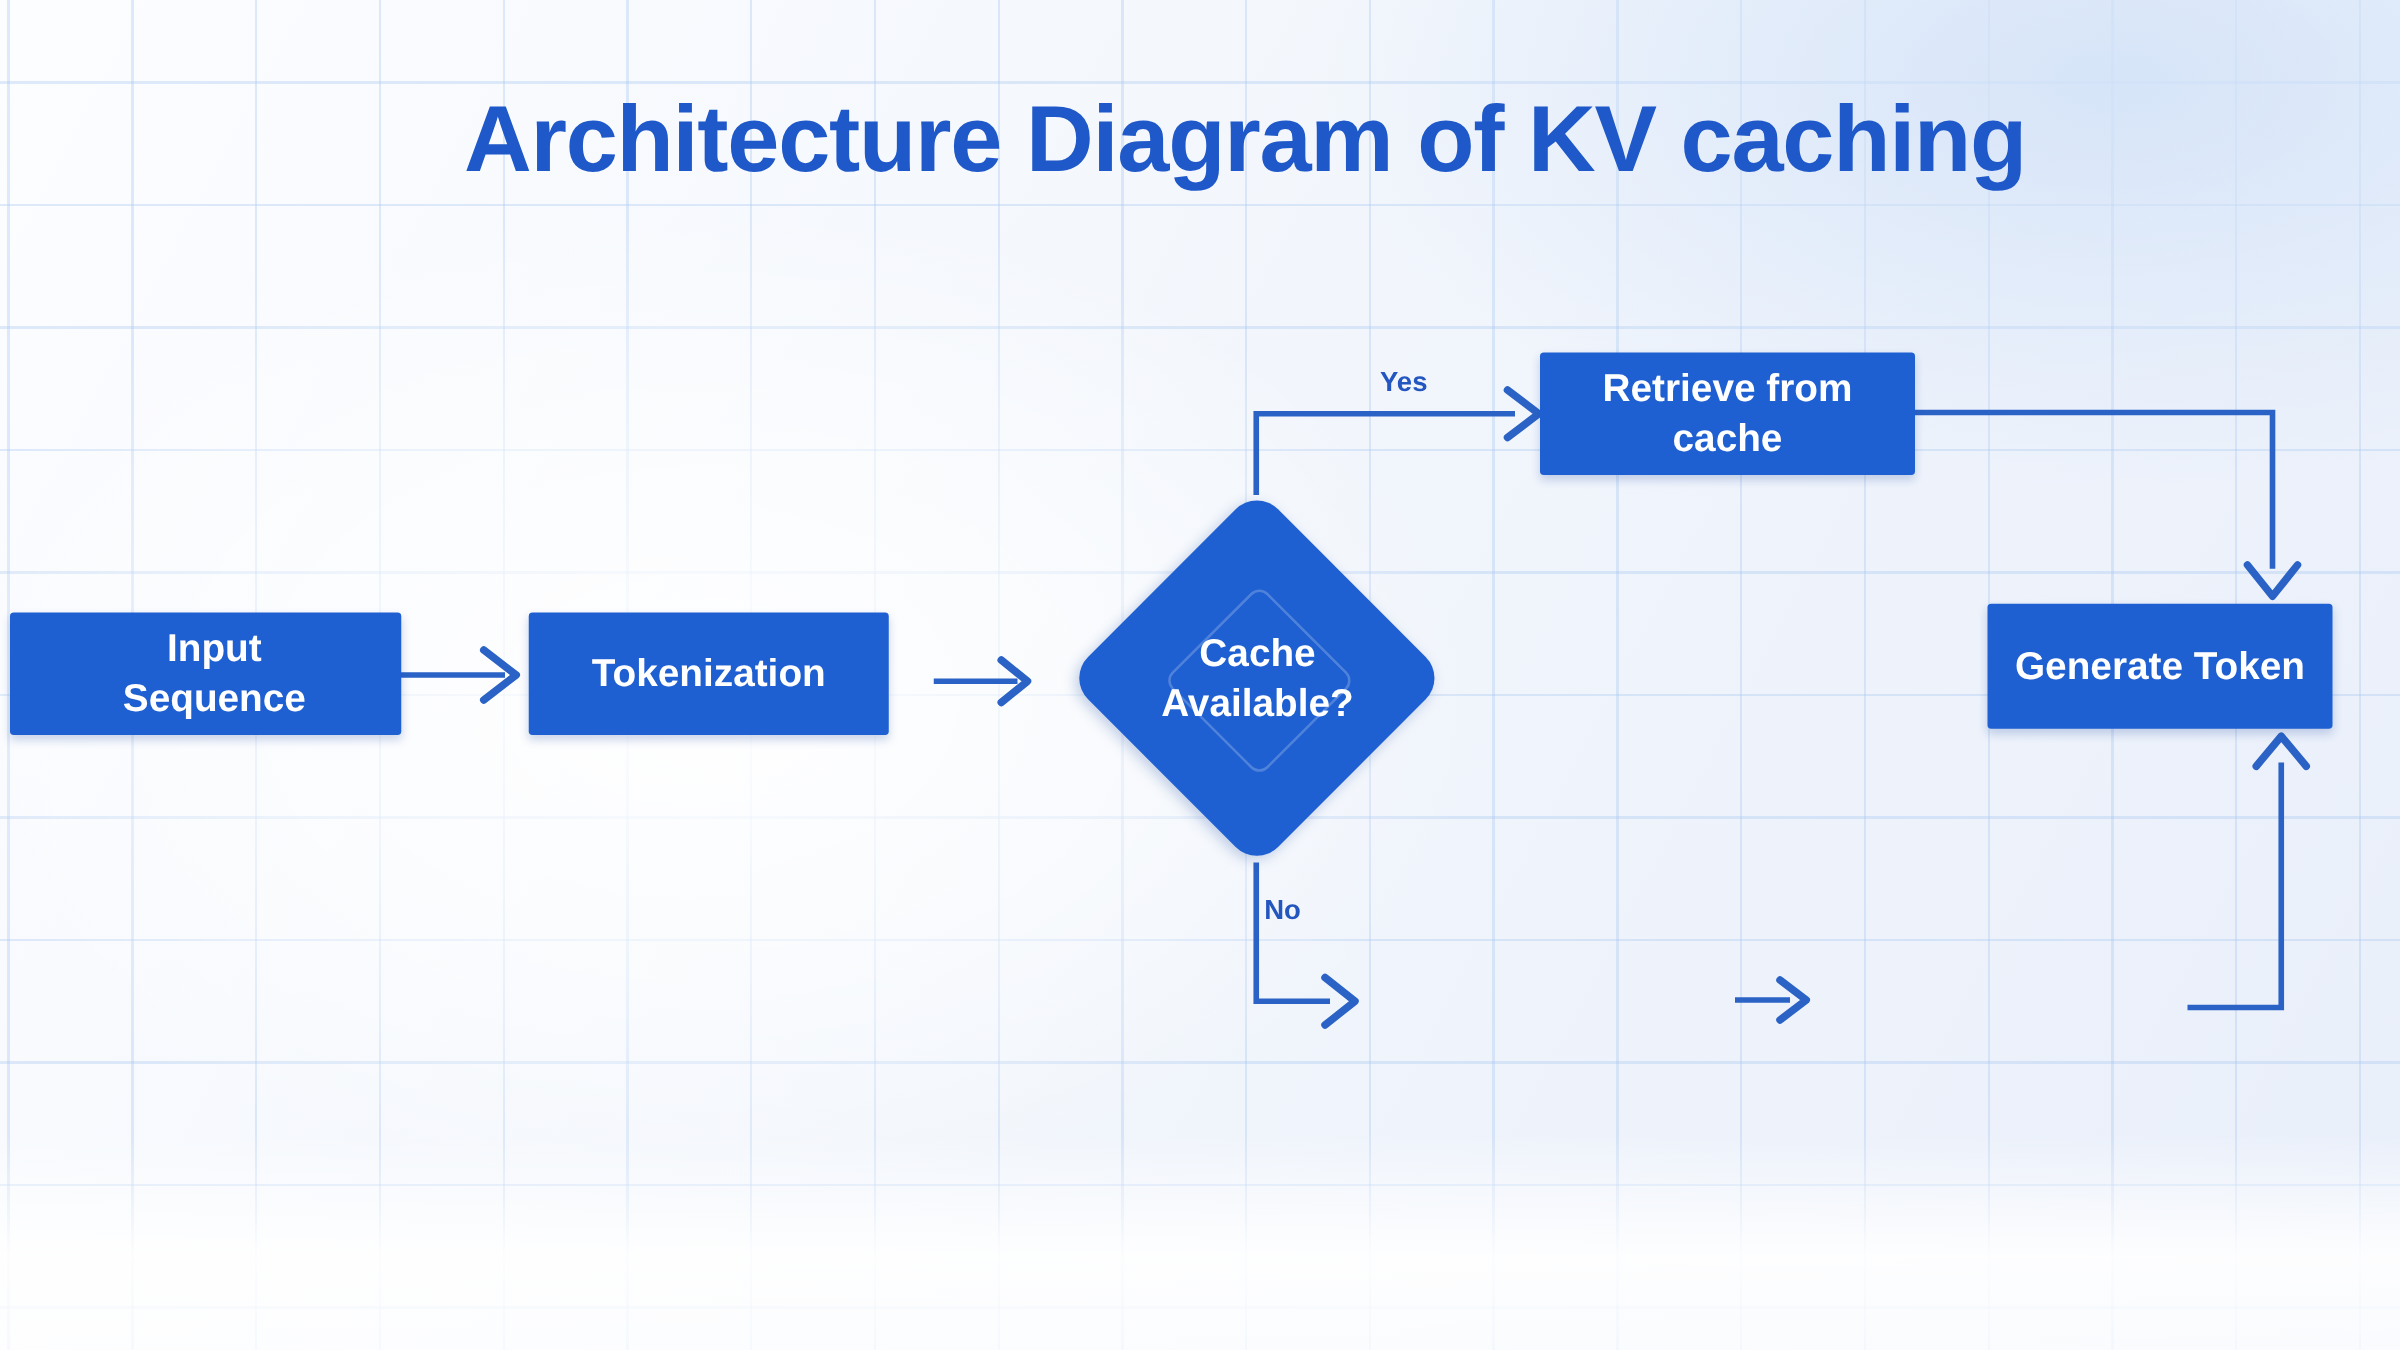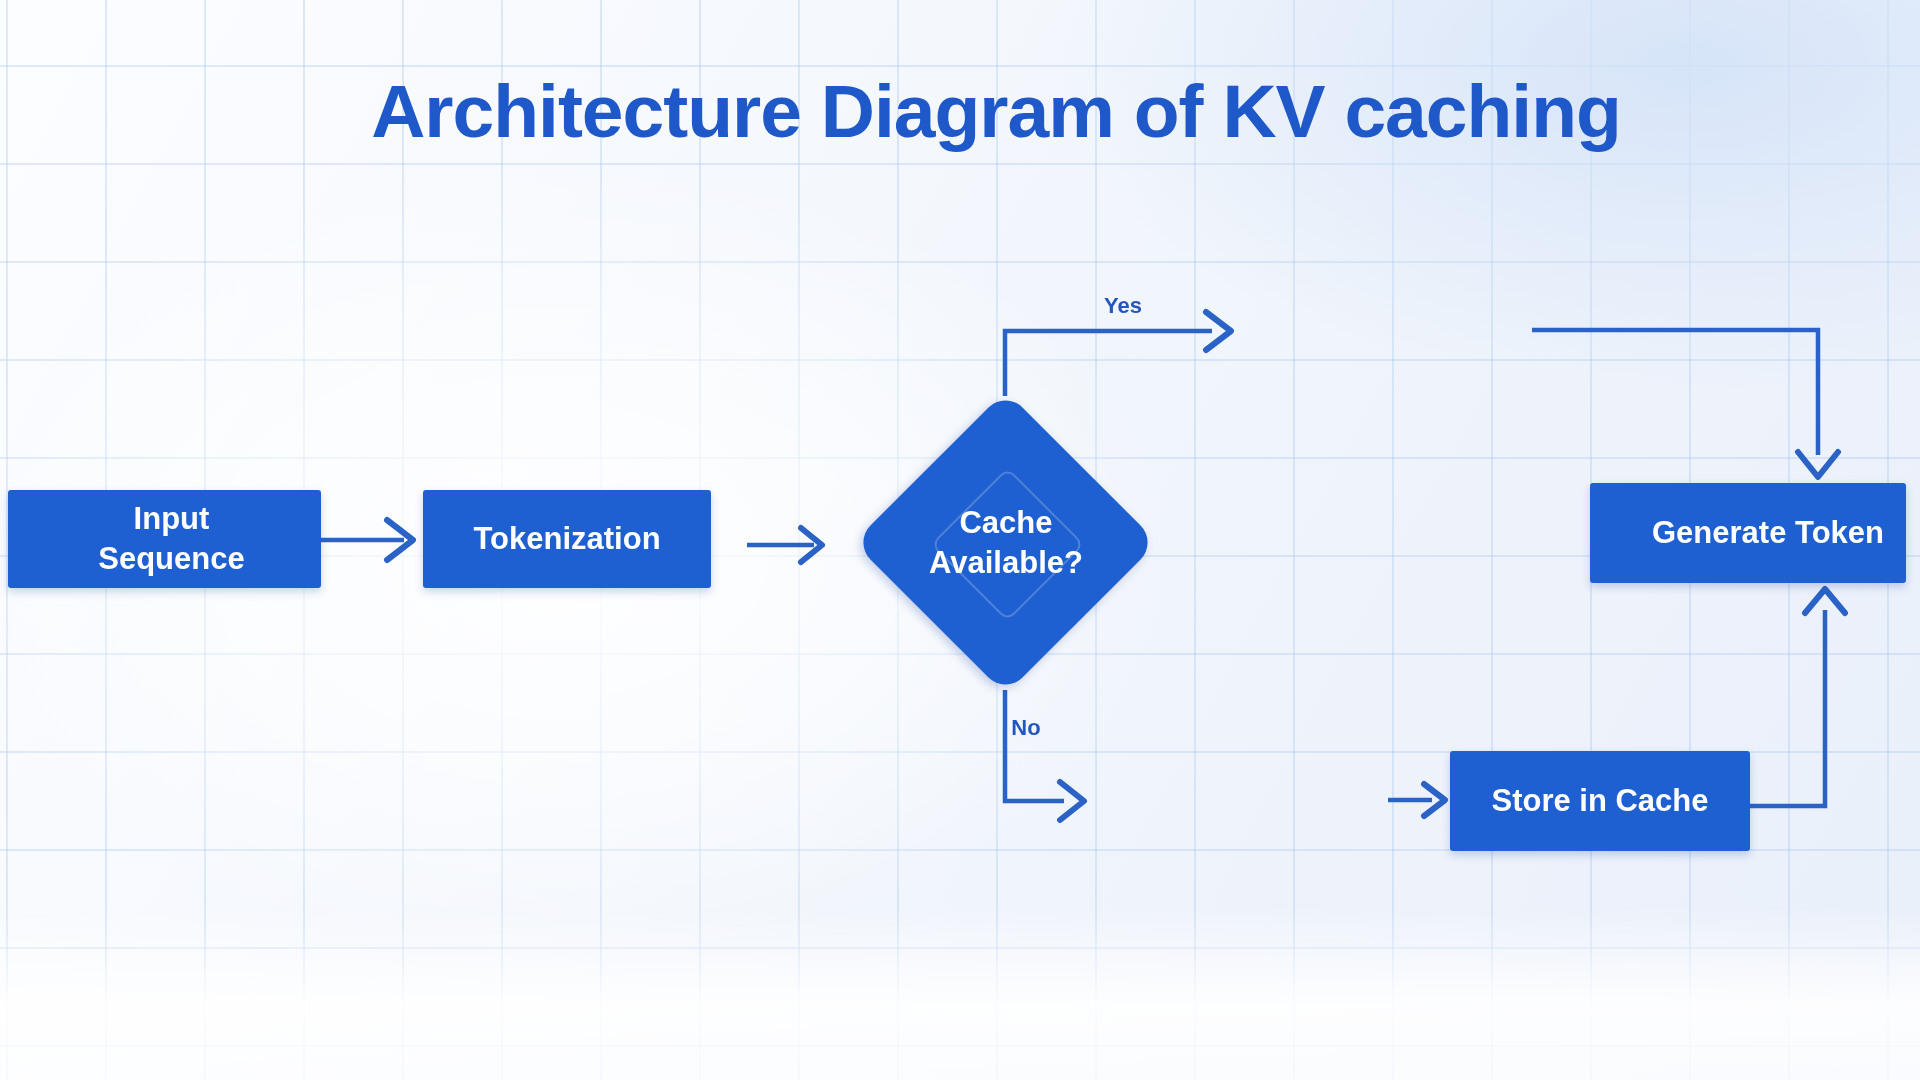--- a/index.html
+++ b/index.html
@@ -52,21 +52,21 @@
     font-size: 31px;
     line-height: 1.28;
     white-space: pre-line;
     border-radius: 3px;
     box-shadow: 0 4px 8px rgba(23, 70, 160, 0.22);
   }
 
   .node-input     { left: 8px;    top: 490px; width: 299px; height: 98px; padding-left: 14px; }
   .node-token     { left: 423px;  top: 490px; width: 288px; height: 98px; }
   .node-retrieve  { left: 1232px; top: 282px; width: 300px; height: 98px; }
-  .node-generate  { left: 1590px; top: 483px; width: 276px; height: 100px; padding-left: 40px; }
+  .node-generate  { left: 1590px; top: 483px; width: 276px; height: 100px; }
   .node-compute   { left: 1083px; top: 751px; width: 299px; height: 100px; }
   .node-store     { left: 1450px; top: 751px; width: 300px; height: 100px; }
 
   .diamond {
     position: absolute;
     left: 898px; top: 435px;
     width: 215px; height: 215px;
     background: #1e5fd1;
     transform: rotate(45deg);
     border-radius: 24px;
@@ -162,21 +162,22 @@
 
     <g>
       <path class="conn" d="M1750 806 L1825 806 L1825 610"></path>
       <path class="head" d="M1805 613 L1825 589 L1845 613"></path>
     </g>
   </svg>
 
   <div class="node node-input">Input
 Sequence</div>
   <div class="node node-token">Tokenization</div>
-  <div class="node node-store">Store in Cache</div>
+  <div class="node node-retrieve">Retrieve from
+cache</div>
   <div class="node node-generate">Generate Token</div>
 
   <div class="diamond"></div>
   <div class="diamond-inner"></div>
   <div class="diamond-label">Cache
 Available?</div>
 
   <div class="edge-label edge-label-yes">Yes</div>
   <div class="edge-label edge-label-no">No</div>
 

